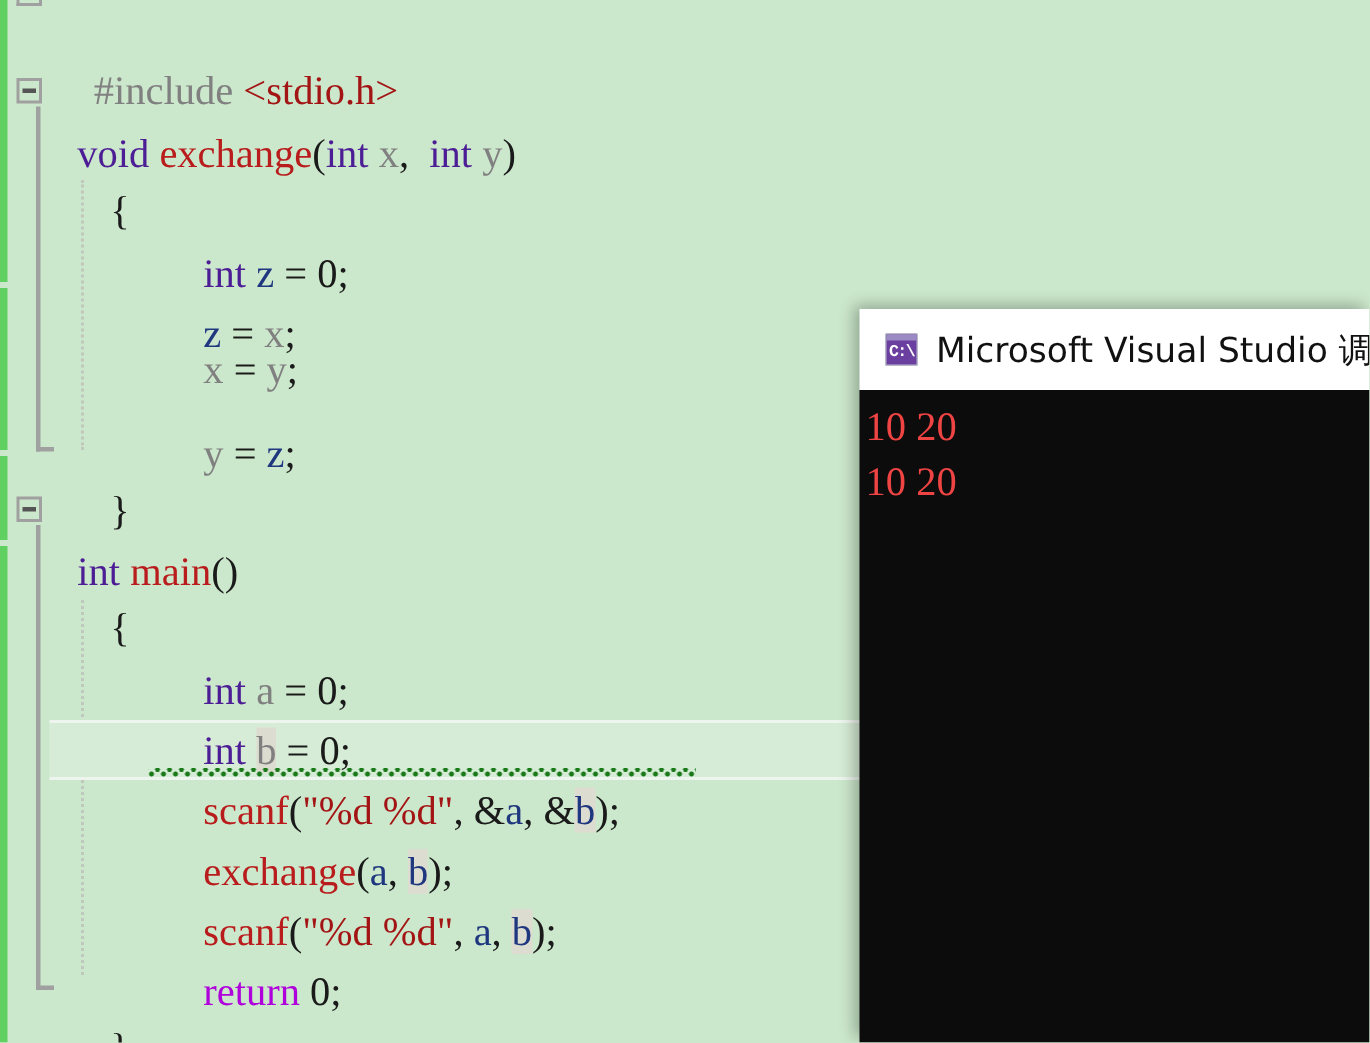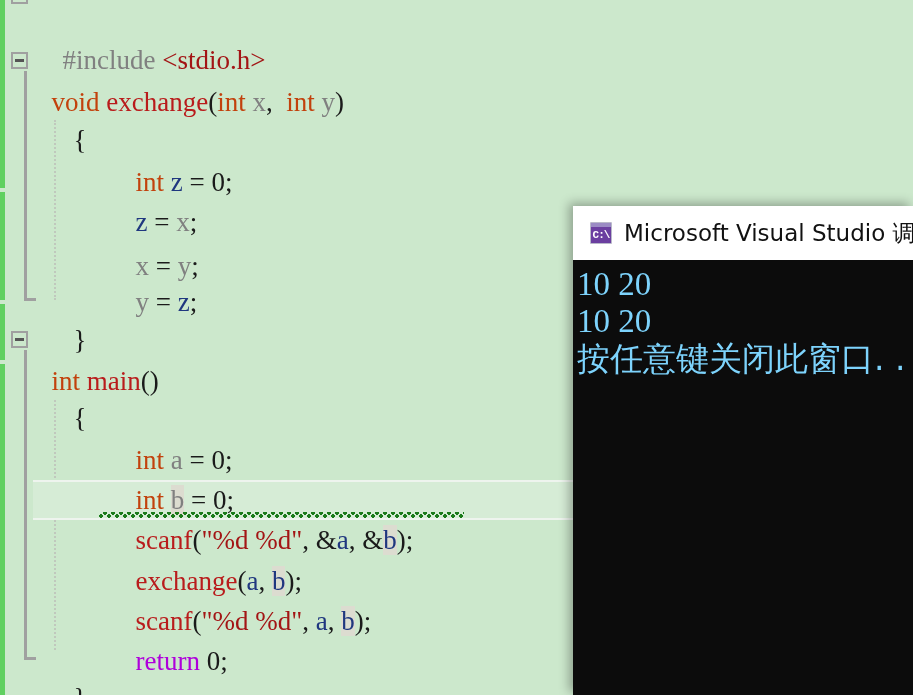--- a/index.html
+++ b/index.html
@@ -128,21 +128,21 @@
   }
 
   
   .refhl {
     background: #dcdcd0;
   }
 
   
   .t-pre    { color: #808080; }
   .t-str    { color: #a31515; }
-  .t-kw     { color: #c2410c; text-align: center; }
+  .t-kw     { color: #4c1d95; text-align: center; }
   .t-fn     { color: #b91c1c; }
   .t-var    { color: #808080; }
   .t-local  { color: #1f377f; }
   .t-punc   { color: #1a1a1a; }
   .t-ret    { color: #af00db; }
   .t-num    { color: #1a1a1a; }
   .t-plain  { color: #1a1a1a; }
 
   
   #console-window {
@@ -198,23 +198,23 @@
     white-space: nowrap;
   }
   .console-body {
     background: #0c0c0c;
     height: 435px;
     padding: 6px 0 0 4px;
     box-sizing: border-box;
     overflow: hidden;
   }
   .console-line {
-    color: #7dd3fc;
+    color: #ef4444;
     font-family: "Liberation Serif", "DejaVu Serif", serif;
-    font-size: 33px;
+    font-size: 27px;
     line-height: 37px;
     white-space: pre;
   }
   .console-line.cjk {
     font-family: "DejaVu Sans", "Liberation Sans", sans-serif;
   }
 
   
   .top-stub {
     position: absolute;
@@ -270,21 +270,21 @@
     </div>
 
     <div class="line" style="top:122px;">
       <span class="txt" style="padding-left:95px;"><span class="t-kw">int</span><span class="t-plain"> </span><span class="t-local">z</span><span class="t-punc"> = </span><span class="t-num">0</span><span class="t-punc">;</span></span>
     </div>
 
     <div class="line" style="top:162px;">
       <span class="txt" style="padding-left:95px;"><span class="t-local">z</span><span class="t-punc"> = </span><span class="t-var">x</span><span class="t-punc">;</span></span>
     </div>
 
-    <div class="line" style="top:206px;">
+    <div class="line" style="top:186px;">
       <span class="txt" style="padding-left:95px;"><span class="t-var">x</span><span class="t-punc"> = </span><span class="t-var">y</span><span class="t-punc">;</span></span>
     </div>
 
     <div class="line" style="top:242px;">
       <span class="txt" style="padding-left:95px;"><span class="t-var">y</span><span class="t-punc"> = </span><span class="t-local">z</span><span class="t-punc">;</span></span>
     </div>
 
     <div class="line" style="top:280px;">
       <span class="txt" style="padding-left:33px;"><span class="t-punc">}</span></span>
     </div>
@@ -335,15 +335,14 @@
   <div class="console-titlebar">
     <span class="console-icon">
       <span class="bar"></span>
       <span class="glyph">C:\</span>
     </span>
     <span class="console-title-text">Microsoft Visual Studio 调</span>
   </div>
   <div class="console-body">
     <div class="console-line">10 20</div>
     <div class="console-line">10 20</div>
-    <div class="console-line cjk">按任意键关闭此窗口. .</div>
   </div>
 </div>
 
 </body></html>

